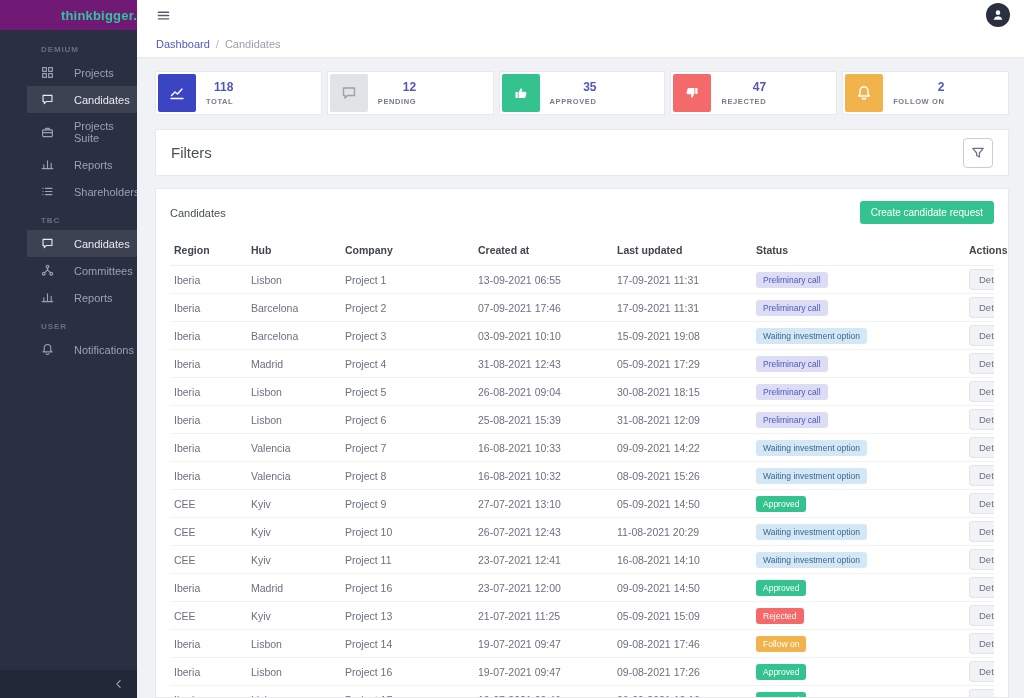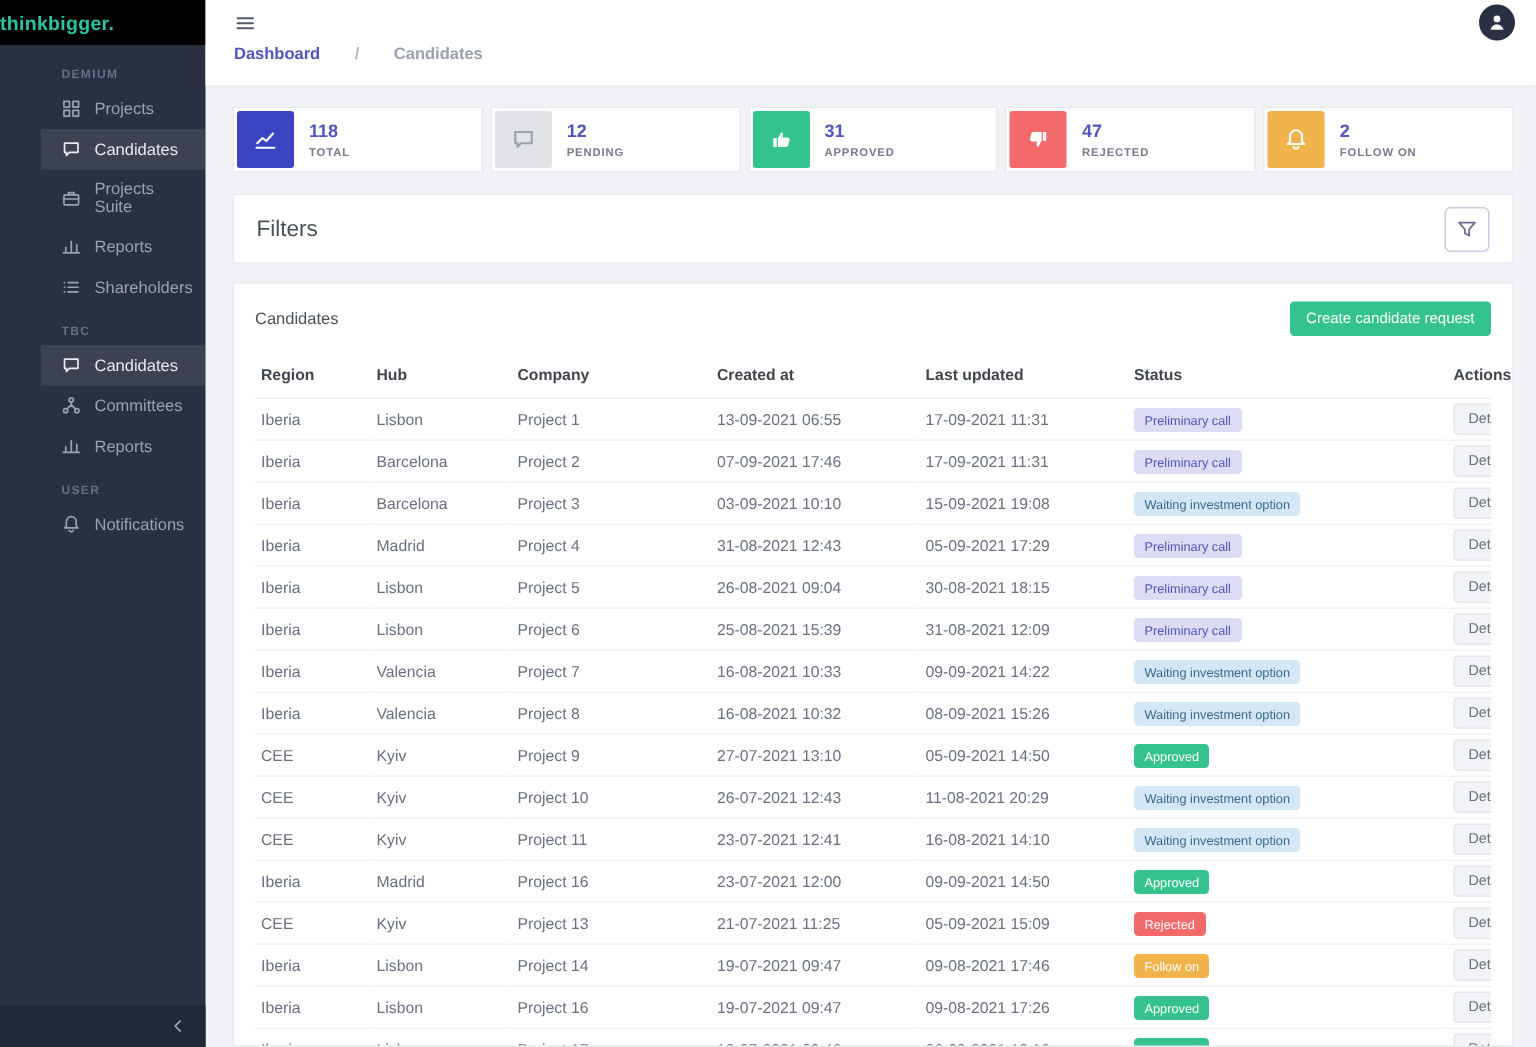--- a/index.html
+++ b/index.html
@@ -2,46 +2,46 @@
 <html><head>
 <meta charset="utf-8">
 <style>
   * { margin:0; padding:0; box-sizing:border-box; }
   html,body { width:1024px; height:698px; overflow:hidden; }
   body { display:flex; font-family:"Liberation Sans", sans-serif; background:#f1f2f6; }
   svg { display:block; }
 
   
   .sidebar { width:137px; background:#2a3042; display:flex; flex-direction:column; flex-shrink:0; }
-  .logo-band { height:30px; background:#000000; display:flex; align-items:center; justify-content:flex-start; }
+  .logo-band { height:30px; background:#701a75; display:flex; align-items:center; justify-content:flex-end; }
   .logo { color:#2bc6a0; font-weight:bold; font-size:13px; letter-spacing:.2px; }
   .nav { flex:1; overflow:hidden; padding-top:4px;margin-left:27px; }
   .section-label { font-size:8px; color:#676e86; letter-spacing:.9px; padding:11px 14px 5px; font-weight:bold; }
-  .nav-item { display:flex; align-items:center; gap:9px; padding:7px 14px; color:#99a1b7; font-size:11px; cursor:pointer; }
+  .nav-item { display:flex; align-items:center; gap:20px; padding:7px 14px; color:#99a1b7; font-size:11px; cursor:pointer; }
   .nav-item.active { background:rgba(255,255,255,.09); color:#e8eaf1; }
   .nav-ic svg { width:13px; height:13px; }
   .sidebar-footer { height:28px; background:#232838; display:flex; align-items:center; justify-content:flex-end; padding-right:12px; color:#aeb4c6; cursor:pointer; }
   .sidebar-footer svg { width:12px; height:12px; }
 
   
   .main { flex:1; display:flex; flex-direction:column; min-width:0; }
   .topbar { background:#fff; height:30px; display:flex; align-items:center; justify-content:space-between; padding:0 14px 0 19px; flex-shrink:0; }
   .hamburger { color:#555b6d; cursor:pointer; }
   .hamburger svg { width:15px; height:15px; }
   .avatar { width:24px; height:24px; border-radius:50%; background:#2a3042; display:flex; align-items:center; justify-content:center; color:#fff; cursor:pointer; }
   .avatar svg { width:14px; height:14px; }
-  .breadcrumb-row { background:#fff; height:27px; display:flex; padding:0 19px; font-size:11px; gap:23px; box-shadow:0 1px 2px rgba(0,0,0,.05); flex-shrink:0;font-weight:bold; }
+  .breadcrumb-row { background:#fff; height:27px; display:flex; align-items:center; padding:0 19px; font-size:11px; gap:6px; box-shadow:0 1px 2px rgba(0,0,0,.05); flex-shrink:0; }
   .crumb-link { color:#5156be; cursor:pointer; }
   .crumb-sep { color:#b5b9c4; }
   .crumb-current { color:#9ba0ad; }
 
   .content { flex:1; padding:14px 15px 0 18px; display:flex; flex-direction:column; min-height:0; }
 
   
-  .stats-row { display:flex; gap:5px; }
+  .stats-row { display:flex; gap:5px;text-align:right; }
   .stat-card { flex:1; background:#fff; border:1px solid #e8e9ee; display:flex; align-items:center; padding:2px; height:44px; }
   .stat-icon { width:38px; height:38px; border-radius:2px; display:flex; align-items:center; justify-content:center; flex-shrink:0; }
   .stat-icon svg { width:16px; height:16px; }
   .stat-text { margin-left:10px; }
   .stat-value { font-size:12px; font-weight:bold; color:#5156be; }
   .stat-label { font-size:7.5px; color:#757b8d; font-weight:bold; letter-spacing:.6px; margin-top:3px; }
 
   
   .filters-card { margin-top:14px; background:#fff; border:1px solid #e8e9ee; height:47px; display:flex; align-items:center; justify-content:space-between; padding:0 15px; flex-shrink:0; }
   .filters-title { font-size:15px; color:#495057; }
@@ -211,21 +211,21 @@
             <div class="stat-label">PENDING</div>
           </div>
         </div>
         <div class="stat-card">
           <div class="stat-icon" style="background:#34c38f;color:#ffffff">
             <svg viewBox="0 0 16 16" fill="currentColor" stroke="none">
               <path d="M2.5 7h2.3v6H2.5zM5.6 13V7.4l2.1-4.2c.9 0 1.5.8 1.3 1.7l-.4 1.8h3.4c.9 0 1.6.9 1.4 1.8l-.8 3.2c-.2.8-.9 1.3-1.7 1.3z"></path>
             </svg>
           </div>
           <div class="stat-text">
-            <div class="stat-value">31</div>
+            <div class="stat-value">35</div>
             <div class="stat-label">APPROVED</div>
           </div>
         </div>
         <div class="stat-card">
           <div class="stat-icon" style="background:#f46a6a;color:#ffffff">
             <svg viewBox="0 0 16 16" fill="currentColor" stroke="none">
               <g transform="rotate(180 8 8)">
                 <path d="M2.5 7h2.3v6H2.5zM5.6 13V7.4l2.1-4.2c.9 0 1.5.8 1.3 1.7l-.4 1.8h3.4c.9 0 1.6.9 1.4 1.8l-.8 3.2c-.2.8-.9 1.3-1.7 1.3z"></path>
               </g>
             </svg>

